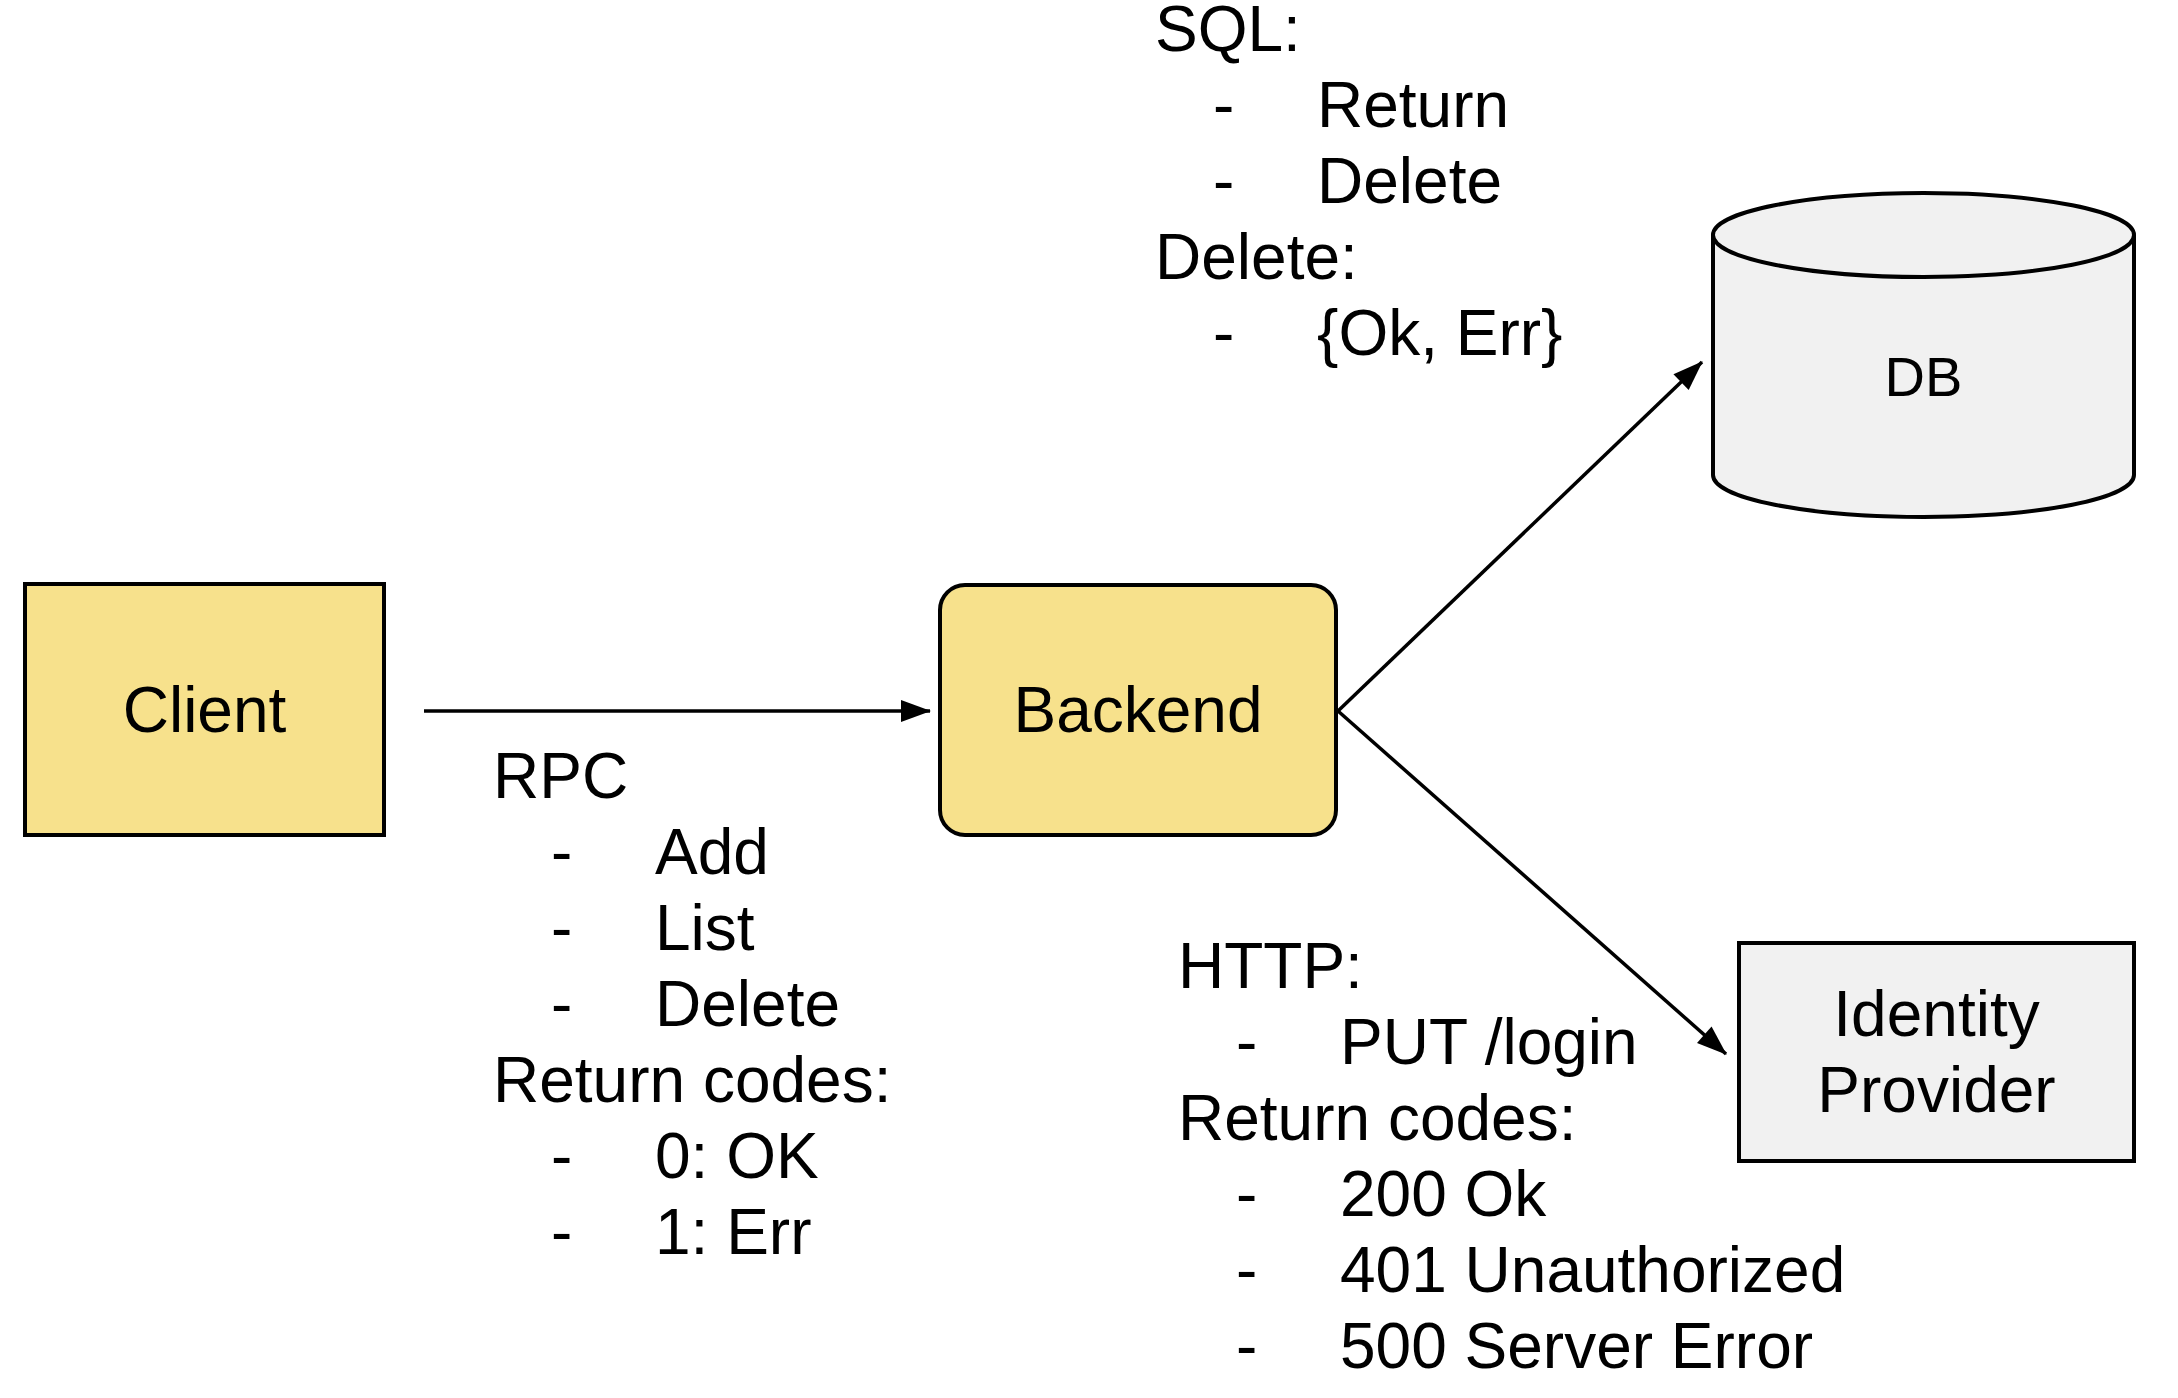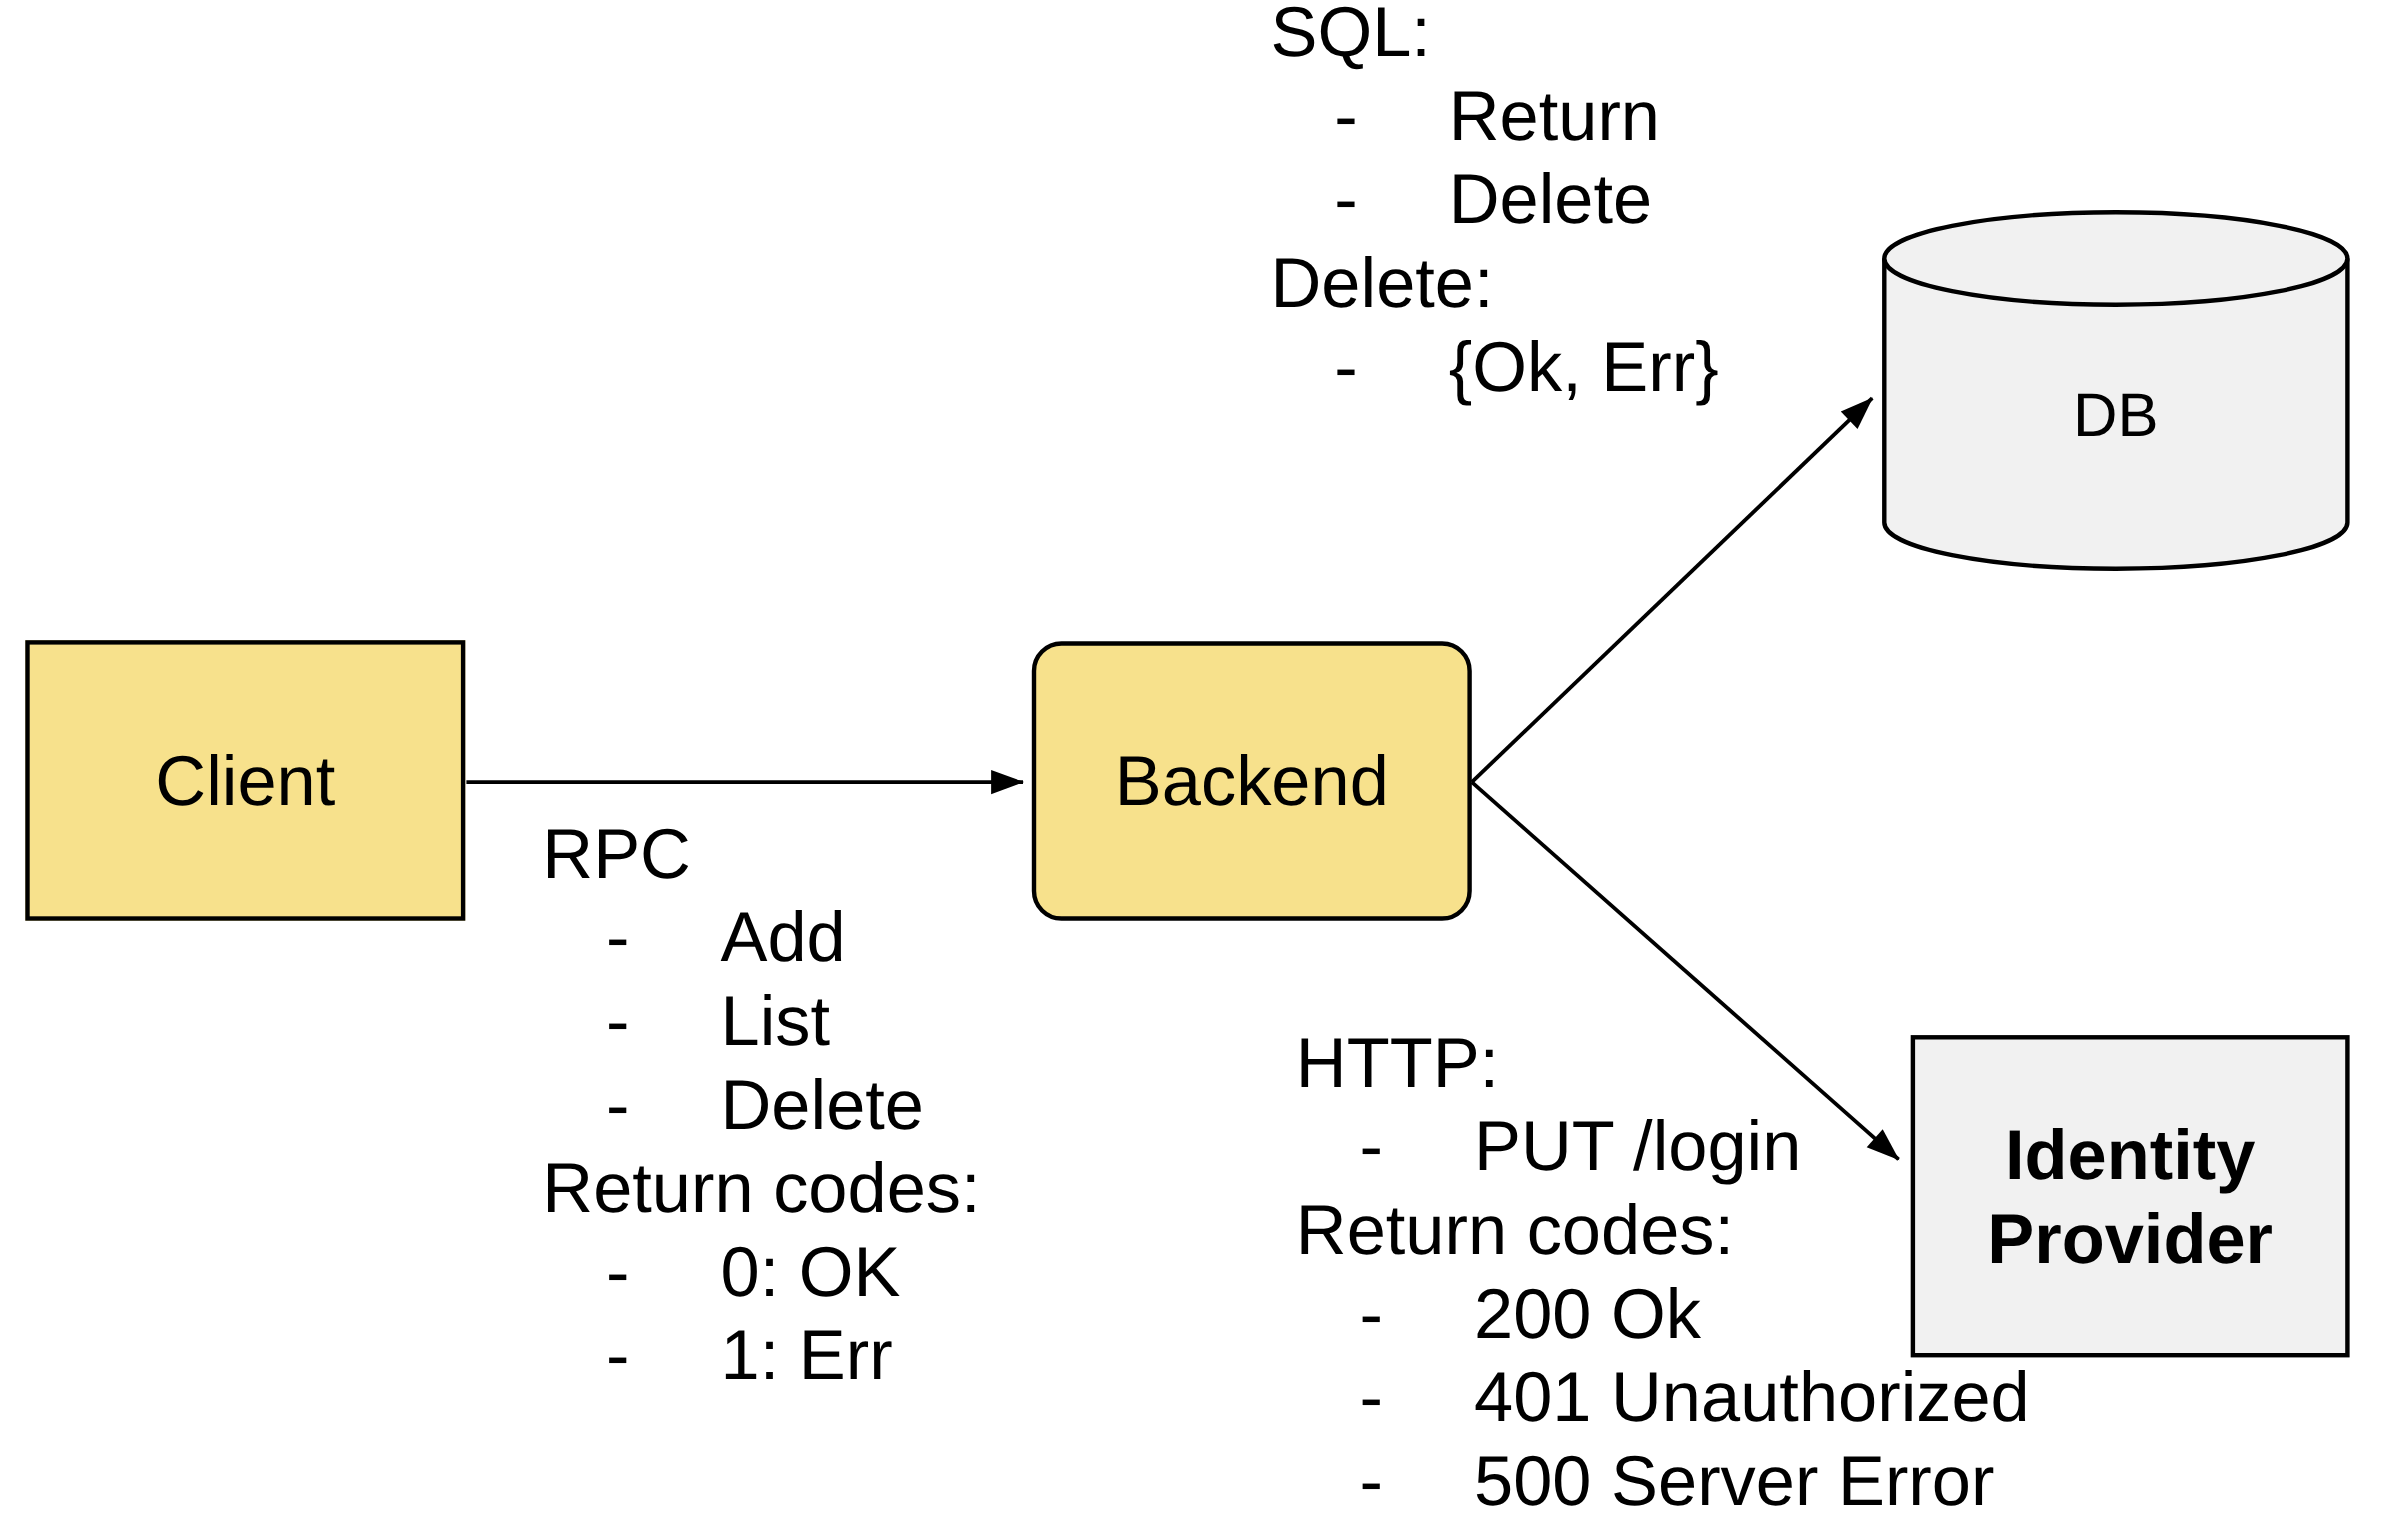--- a/index.html
+++ b/index.html
@@ -37,23 +37,23 @@
     border: 4px solid #000000;
     display: flex;
     align-items: center;
     justify-content: center;
     text-align: center;
     font-size: 64px;
     line-height: 76px;
   }
   .node.yellow { background: #F7E18C; }
   .node.gray   { background: #F1F1F1; }
-  .node-client   { left: 23px;   top: 582px; width: 400px; height: 255px; }
+  .node-client   { left: 23px;   top: 582px; width: 363px; height: 255px; }
   .node-backend  { left: 938px;  top: 583px; width: 400px; height: 254px; border-radius: 27px; }
-  .node-idp      { left: 1737px; top: 941px; width: 399px; height: 293px; padding: 0 37px; font-weight: bold; }
+  .node-idp      { left: 1737px; top: 941px; width: 399px; height: 222px; padding: 0 37px; }
   .db-label {
     position: absolute;
     left: 1713px;
     top: 277px;
     width: 421px;
     height: 198px;
     display: flex;
     align-items: center;
     justify-content: center;
     font-size: 56px;

